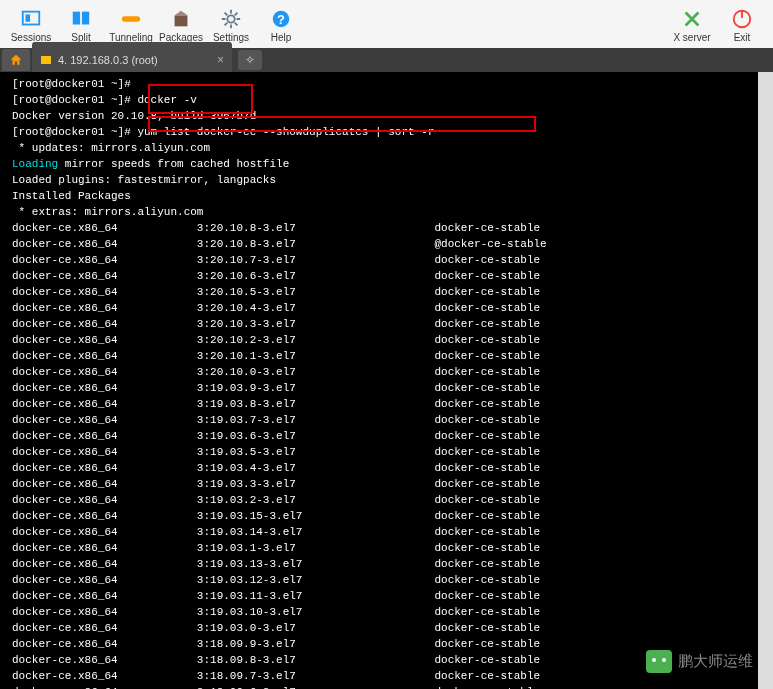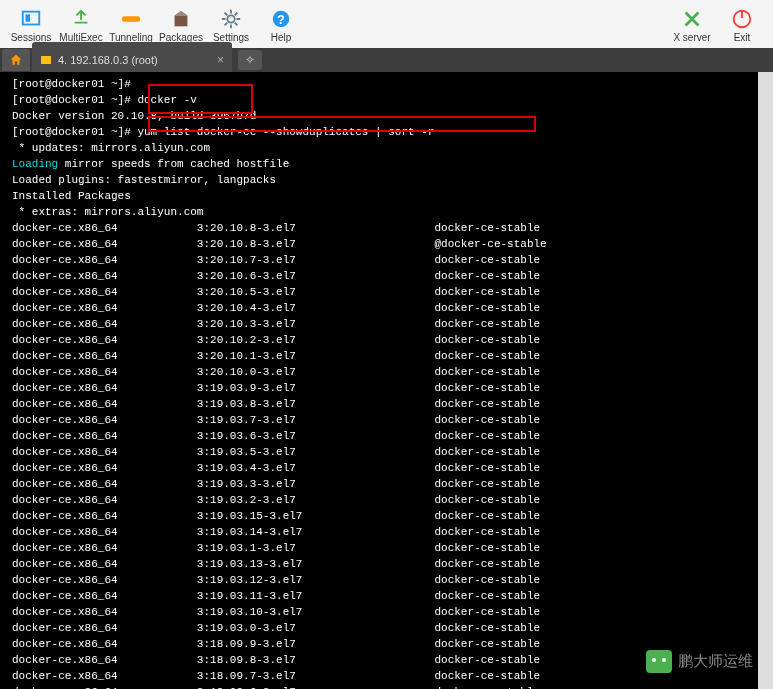--- a/index.html
+++ b/index.html
@@ -150,24 +150,25 @@
           <svg width="22" height="22" viewBox="0 0 24 24">
             <rect x="3" y="4" width="18" height="14" fill="none" stroke="#2196f3" stroke-width="2"></rect>
             <rect x="6" y="7" width="5" height="8" fill="#2196f3"></rect>
           </svg>
         </div>
         <span>Sessions</span>
       </div>
       <div class="toolbar-item">
         <div class="icon-wrap">
           <svg width="22" height="22" viewBox="0 0 24 24">
-            <path d="M12 3v10M7 8l5-5 5 5M5 16h14" stroke="#4caf50" stroke-width="2" fill="none"></path>
-          </svg>
-        </div>
-        <span>MultiExec</span>
+            <rect x="3" y="4" width="8" height="14" fill="#2196f3"></rect>
+            <rect x="13" y="4" width="8" height="14" fill="#2196f3"></rect>
+          </svg>
+        </div>
+        <span>Split</span>
       </div>
       <div class="toolbar-item">
         <div class="icon-wrap">
           <svg width="22" height="22" viewBox="0 0 24 24">
             <rect x="2" y="9" width="20" height="6" fill="#ff9800" rx="3"></rect>
           </svg>
         </div>
         <span>Tunneling</span>
       </div>
       <div class="toolbar-item">

